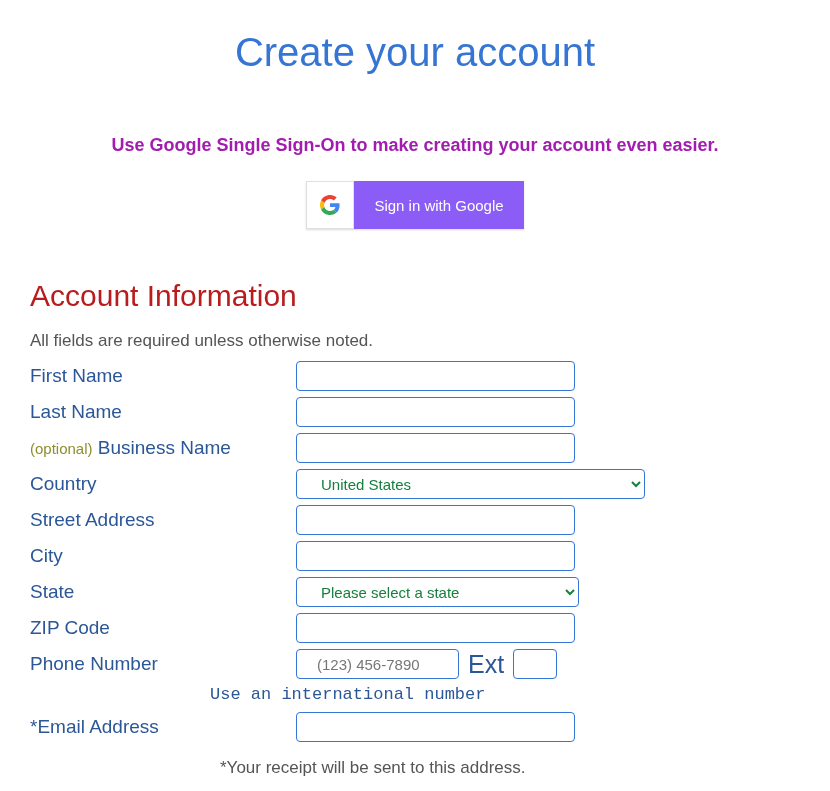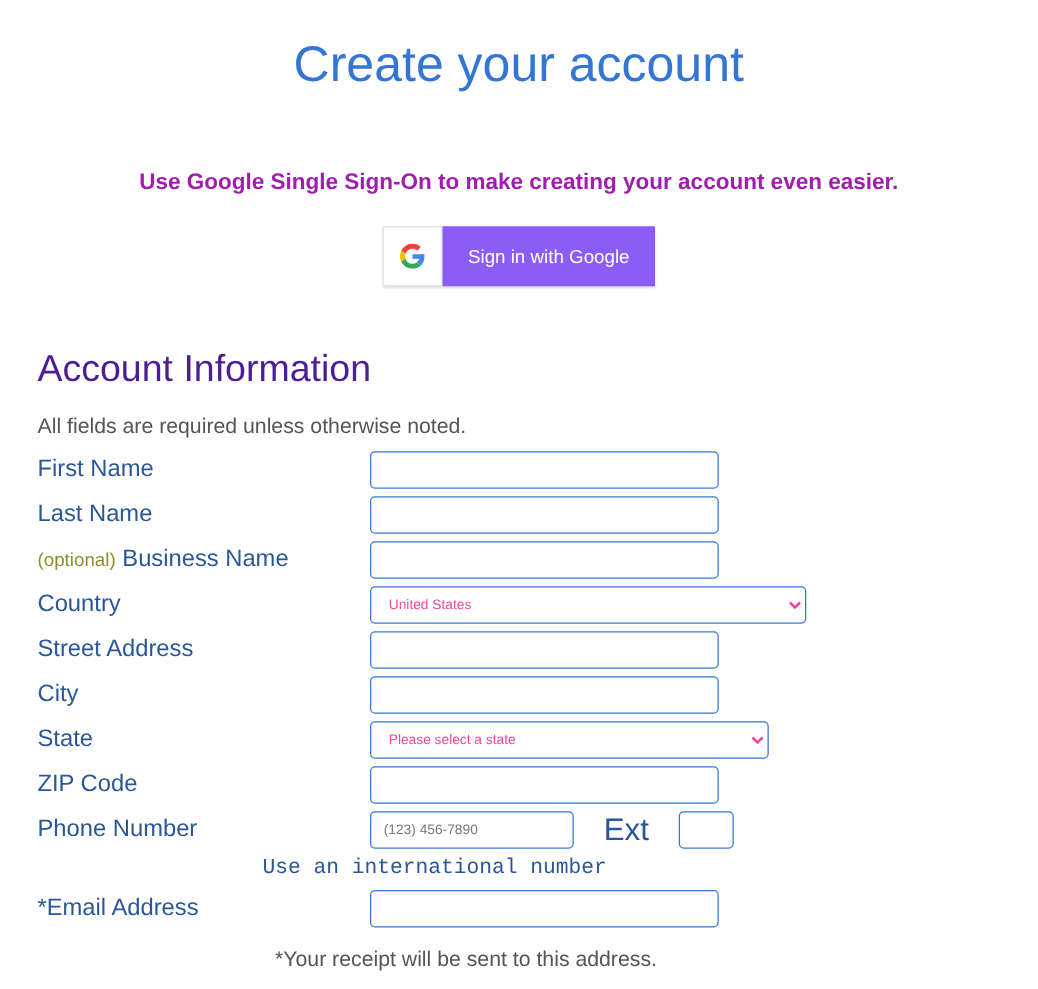--- a/index.html
+++ b/index.html
@@ -4,31 +4,31 @@
   <style>
     * { box-sizing: border-box; margin: 0; padding: 0; }
     body { font-family: "Segoe UI", Arial, sans-serif; background: #fff; width: 830px; }
     .wrap { padding: 20px 30px; }
     .title { color: #3575D3; font-size: 40px; font-weight: 300; text-align: center; margin-top: 10px; margin-bottom: 60px; }
     .sso-line { color: #a21caf; font-size: 18px; font-weight: 700; text-align: center; margin-bottom: 25px; }
     .g-btn-holder { text-align: center; margin-bottom: 50px; }
     .g-btn { display: inline-flex; align-items: stretch; height: 48px; cursor: pointer; box-shadow: 0 1px 2px rgba(0,0,0,0.15); }
     .g-logo { background: #fff; border: 1px solid #e0e0e0; width: 48px; display: flex; align-items: center; justify-content: center; }
     .g-text { background: #8b5cf6; color: #fff; font-size: 15px; display: flex; align-items: center; padding: 0 20px; }
-    .section-h { color: #4c1d95; font-size: 30px; font-weight: 300; margin-bottom: 18px; }
+    .section-h { color: #b91c1c; font-size: 30px; font-weight: 300; margin-bottom: 18px; }
     .req-note { color: #555; font-size: 17px; margin-bottom: 10px; }
     .form-row { display: flex; align-items: center; margin-bottom: 6px; min-height: 30px; }
     .lbl { width: 266px; text-align: left; padding-right: 20px; color: #2B5797; font-size: 19px; }
     .opt { color: #8E8E2E; font-size: 15px; }
-    input[type="text"], select { height: 30px; border: 1px solid #3575D3; border-radius: 4px; padding: 2px 10px; font-size: 11px; color: #ec4899; font-family: inherit; }
+    input[type="text"], select { height: 30px; border: 1px solid #3575D3; border-radius: 4px; padding: 2px 20px; font-size: 15px; color: #15803d; font-family: inherit; }
     .w-med { width: 279px; }
     .w-country { width: 349px; }
-    .w-state { width: 319px; }
+    .w-state { width: 283px; }
     select { background: #fff; appearance: menulist; }
-    .phone-holder { display: flex; align-items: center; gap: 24px; justify-content: space-between; }
+    .phone-holder { display: flex; align-items: center; gap: 9px; justify-content: space-between; }
     .w-phone { width: 163px; }
     .ext-lbl { color: #2B5797; font-size: 25px; }
     .w-ext { width: 44px; }
     .intl-row { margin-left: 180px; margin-bottom: 8px; }
     .intl-link { color: #2B5797; font-size: 17px; cursor: pointer; font-family: Liberation Mono, monospace; }
     .receipt-note { margin-left: 190px; color: #555; font-size: 17px; margin-top: 16px; }
     ::placeholder { color: #777; }
   </style>
 </head>
 <body>

